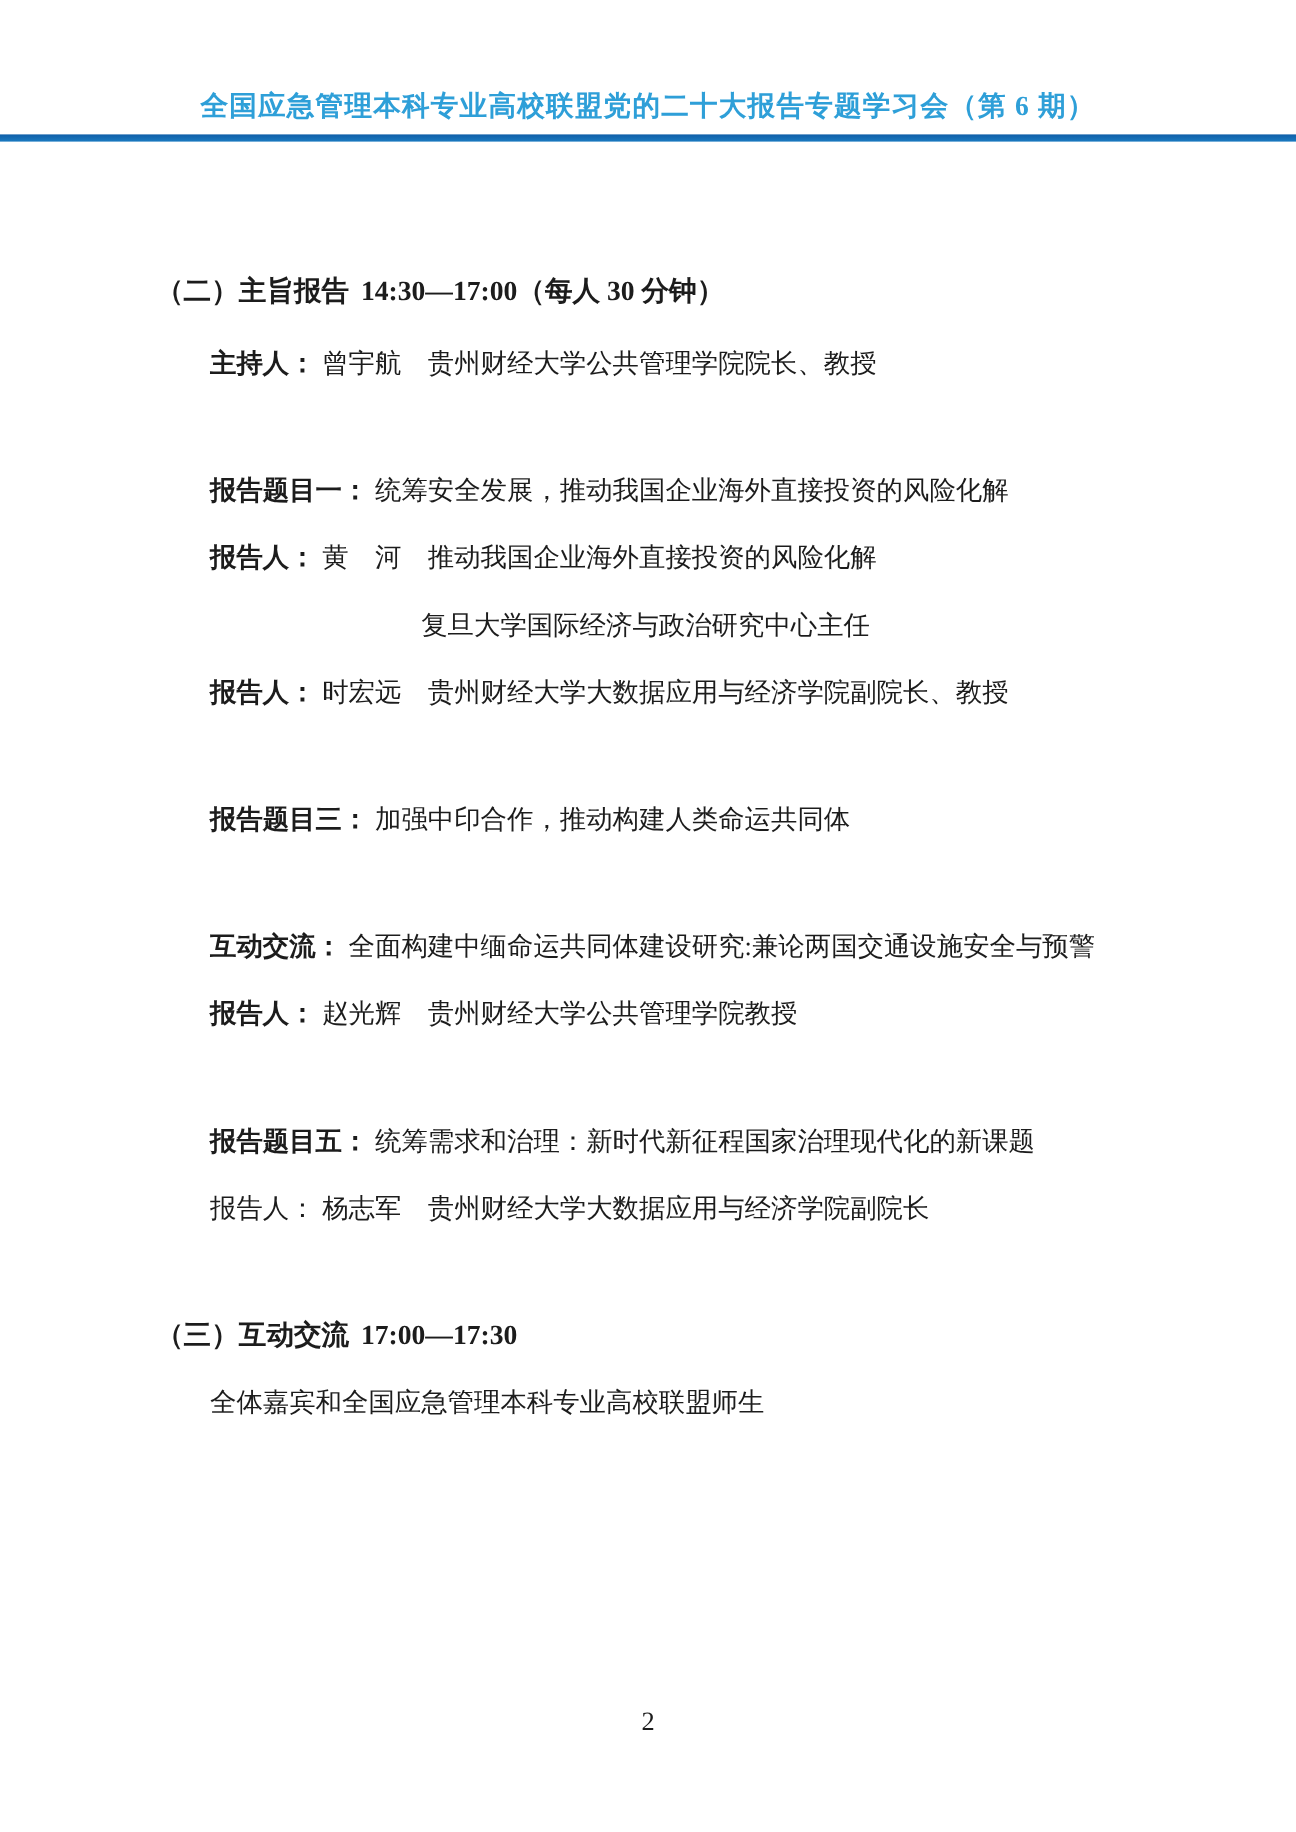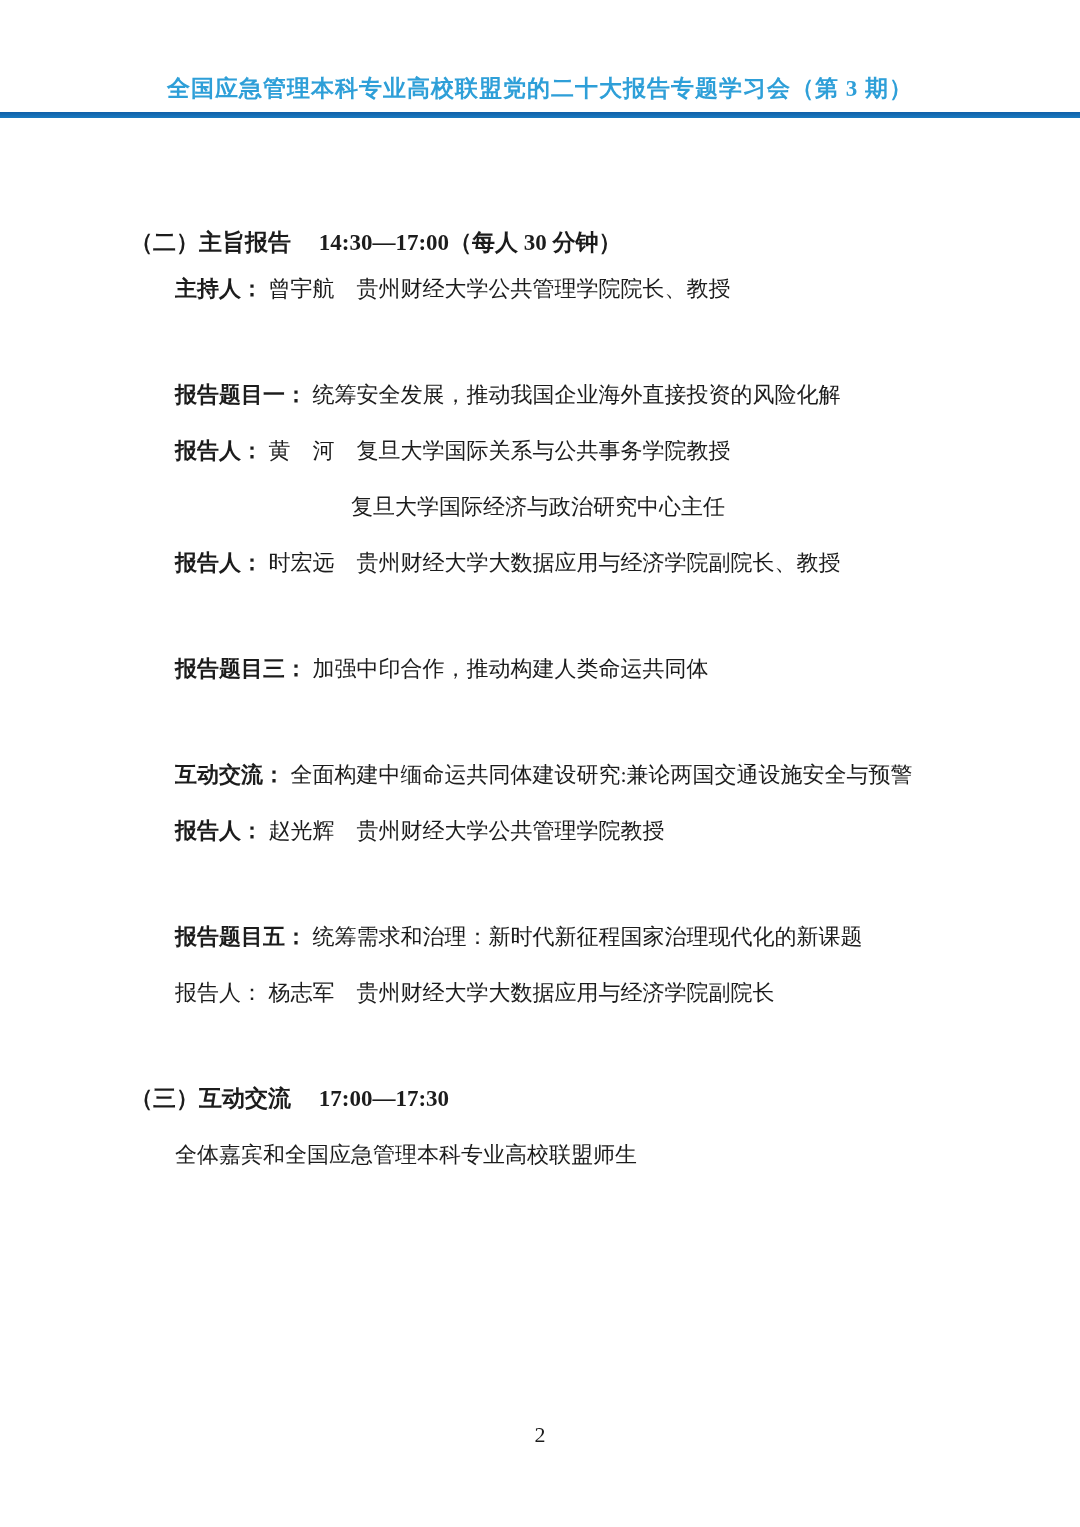--- a/index.html
+++ b/index.html
@@ -30,50 +30,50 @@
     background: linear-gradient(#0f5fa8, #1a7ac0);
   }
   
   .doc-main { padding-left: 130px; padding-right: 60px; }
   .section-heading {
     margin: 110px 0 0 0;
     font-size: 23px;
     line-height: 30px;
     font-weight: bold;
   }
-  .heading-time { margin-left: 22px; }
+  .heading-time { margin-left: 4px; }
   .para {
     margin: 26px 0 0 45px;
     font-size: 22px;
     line-height: 30px;
     font-weight: normal;
   }
   .mt-block { margin-top: 76px; }
-  .mt-host { margin-top: 16px; }
+  .mt-host { margin-top: 30px; }
   .lbl { font-weight: bold; }
   .lbl.regular { font-weight: normal; }
   .extra { margin-left: 221px; }
   
   .page-number {
     position: absolute;
     left: 0; right: 0;
     bottom: 77px;
     text-align: center;
     font-size: 22px;
     line-height: 30px;
     color: #1c1c1c;
   }
 </style>
 </head>
 <body>
 
 <div class="page">
 
   <header class="doc-header">
-    <div class="header-title">全国应急管理本科专业高校联盟党的二十大报告专题学习会（第 3 期）</div>
+    <div class="header-title">全国应急管理本科专业高校联盟党的二十大报告专题学习会（第 6 期）</div>
     <div class="header-rule"></div>
   </header>
 
   <main class="doc-main">
 
     <h2 class="section-heading">
       <span>（二）主旨报告</span>
       <span class="heading-time">14:30—17:00（每人 30 分钟）</span>
     </h2>
 
@@ -82,21 +82,21 @@
       <span>曾宇航　贵州财经大学公共管理学院院长、教授</span>
     </p>
 
     <div>
       <p class="para mt-block">
         <span class="lbl">报告题目一：</span>
         <span>统筹安全发展，推动我国企业海外直接投资的风险化解</span>
       </p>
       <p class="para">
         <span class="lbl">报告人：</span>
-        <span>黄　河　复旦大学国际关系与公共事务学院教授</span>
+        <span>黄　河　推动我国企业海外直接投资的风险化解</span>
       </p>
       <p class="para extra">复旦大学国际经济与政治研究中心主任</p>
     </div>
 
 
     <div>
       <p class="para">
         <span class="lbl">报告人：</span>
         <span>时宏远　贵州财经大学大数据应用与经济学院副院长、教授</span>
       </p>

